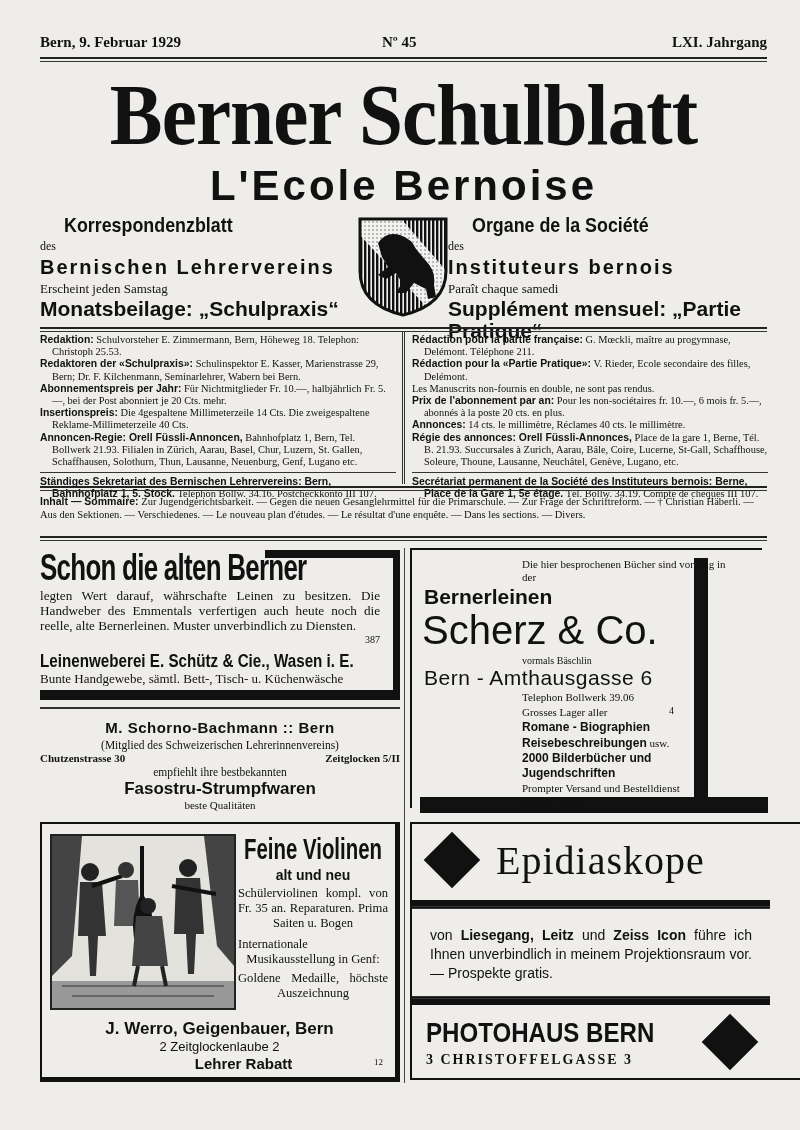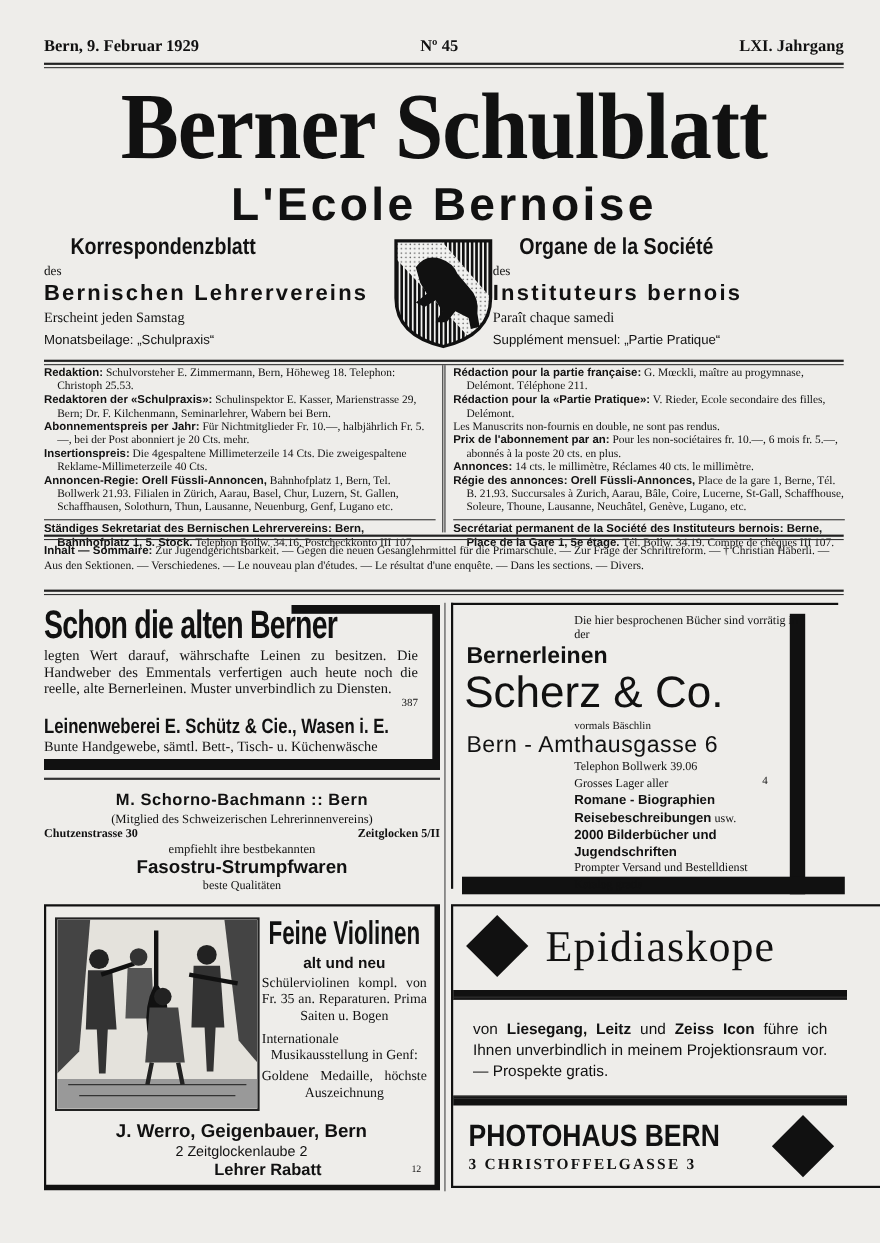--- a/index.html
+++ b/index.html
@@ -17,21 +17,21 @@
   .topline { left: 40px; top: 34px; width: 727px; height: 20px; font-size: 15px; font-weight: bold; }
   .topline span { position: absolute; top: 0; }
   .rule-double { left: 40px; width: 727px; border-top: 2px solid #222; border-bottom: 1px solid #333; height: 2px; }
   .title { left: 40px; top: 70px; width: 727px; text-align: center; font-size: 86px; font-weight: bold; line-height: 90px; letter-spacing: -1px; transform: scaleX(0.92); transform-origin: center; }
   .subtitle { left: 40px; top: 162px; width: 727px; text-align: center; font-size: 42px; font-weight: 900; line-height: 48px; letter-spacing: 3px; font-family: "Liberation Sans", sans-serif; }
   .col-head { width: 320px; text-align: left; top: 212px; }
   .col-head .big { font-size: 21px; font-weight: bold; line-height: 26px; font-family: "Liberation Sans", sans-serif; transform: scaleX(0.85); }
   .col-head .des { font-size: 12px; line-height: 16px; }
   .col-head .big2 { font-size: 20px; font-weight: bold; letter-spacing: 2px; line-height: 26px; font-family: "Liberation Sans", sans-serif; }
   .col-head .small { font-size: 13px; line-height: 18px; }
-  .col-head .supp { font-size: 12px; font-weight: normal; line-height: 22px; font-family: "Liberation Sans", sans-serif; }
+  .col-head .supp { font-size: 21px; font-weight: bold; line-height: 22px; font-family: "Liberation Sans", sans-serif; }
 
   .shield { left: 356px; top: 213px; width: 94px; height: 104px; }
 
   
   .info { top: 334px; width: 356px; font-size: 10.4px; line-height: 12.2px; }
   .info p { margin: 0; text-indent: -12px; padding-left: 12px; }
   .info b { font-family: "Liberation Sans", sans-serif; }
   .info-sep { border-top: 1px solid #333; margin: 4px 0 3px 0; }
   .vsep { left: 402px; top: 332px; width: 0; height: 152px; border-left: 3px double #333; }
 
@@ -50,21 +50,21 @@
   .ad1 .firm { position: absolute; left: 0; top: 102px; font-size: 19px; font-weight: bold; white-space: nowrap; transform: scaleX(0.8); transform-origin: left; font-family: "Liberation Sans", sans-serif; }
   .ad1 .tag { position: absolute; left: 0; top: 123px; font-size: 13px; white-space: nowrap; }
 
   .ad2 { left: 40px; top: 707px; width: 360px; height: 106px; border-top: 2px solid #333; text-align: center; }
   .ad2 .h { font-size: 15px; font-weight: 900; line-height: 20px; margin-top: 9px; letter-spacing: 0.5px; font-family: "Liberation Sans", sans-serif; }
   .ad2 .l { font-size: 11.5px; line-height: 14px; }
   .ad2 .row { display: flex; justify-content: space-between; font-size: 11px; font-weight: bold; line-height: 13px; }
   .ad2 .h2 { font-size: 17px; font-weight: 900; line-height: 20px; font-family: "Liberation Sans", sans-serif; }
   .ad2 .foot { font-size: 11px; line-height: 12px; }
 
-  .ad3 { left: 410px; top: 548px; width: 322px; height: 265px; }
+  .ad3 { left: 410px; top: 548px; width: 298px; height: 265px; }
   .ad3 .box { position: absolute; left: 0; top: 0; width: 350px; height: 258px; border: 2px solid #111; border-right: 0; border-bottom: 0; }
   .ad3 .rb { position: absolute; right: 0; top: 10px; width: 14px; height: 255px; background: #111; }
   .ad3 .bb { position: absolute; left: 10px; bottom: 0; width: 348px; height: 16px; background: #111; }
   .ad3 .c1 { position: absolute; left: 112px; top: 10px; width: 210px; font-size: 11px; line-height: 13px; }
   .ad3 .buch { position: absolute; left: 14px; top: 37px; font-size: 21px; font-weight: 900; font-family: "Liberation Sans", sans-serif; }
   .ad3 .scherz { position: absolute; left: 12px; top: 58px; font-size: 40px; line-height: 48px; font-family: "Liberation Sans", sans-serif; }
   .ad3 .vorm { position: absolute; left: 112px; top: 107px; font-size: 10px; }
   .ad3 .addr { position: absolute; left: 14px; top: 118px; font-size: 21px; font-family: "Liberation Sans", sans-serif; letter-spacing: 0.5px; }
   .ad3 .list { position: absolute; left: 112px; top: 142px; width: 216px; font-size: 11px; line-height: 15.2px; }
   .ad3 .list .b { font-weight: bold; font-family: "Liberation Sans", sans-serif; font-size: 12px; }

